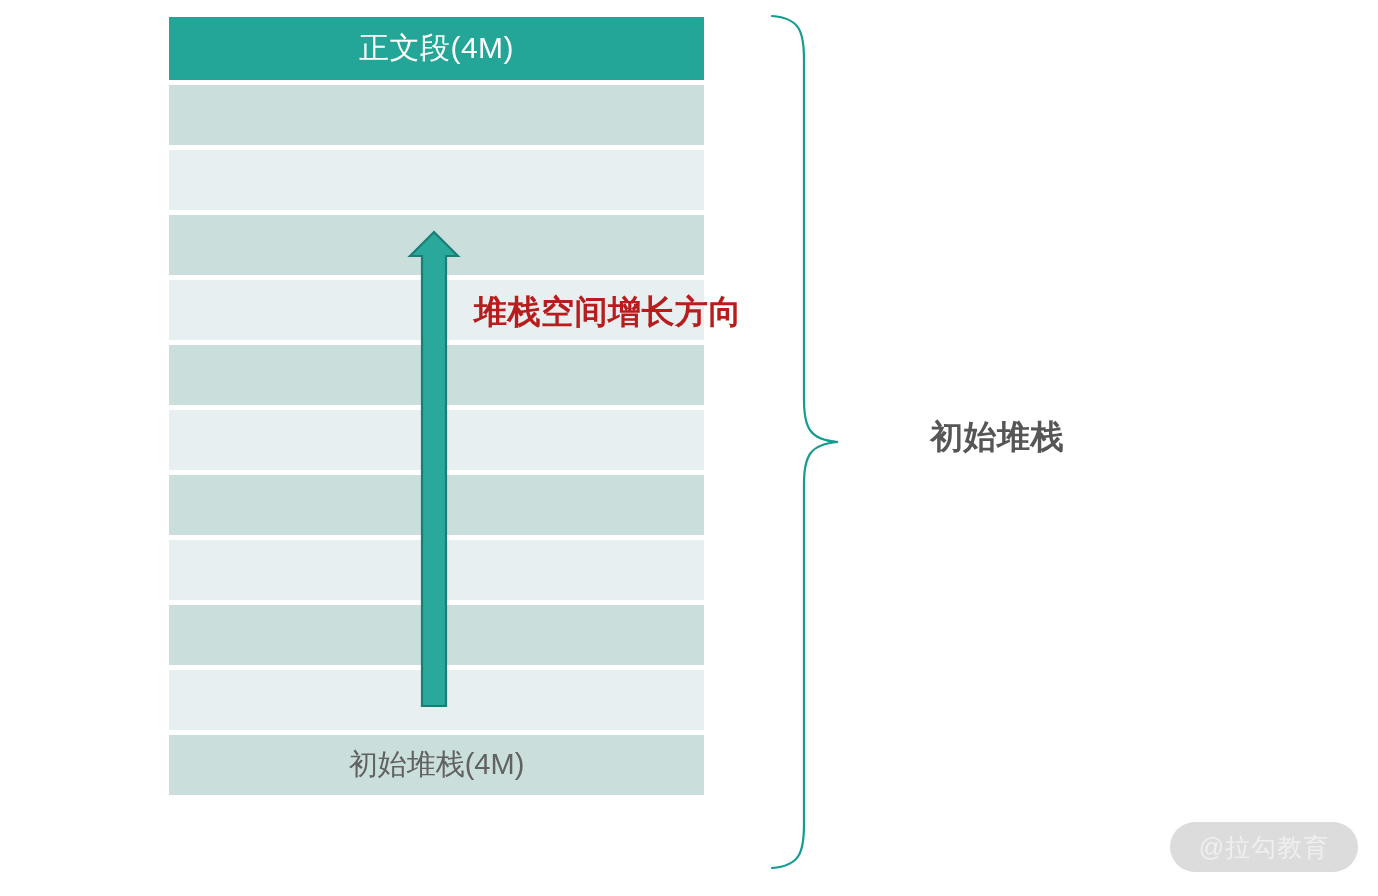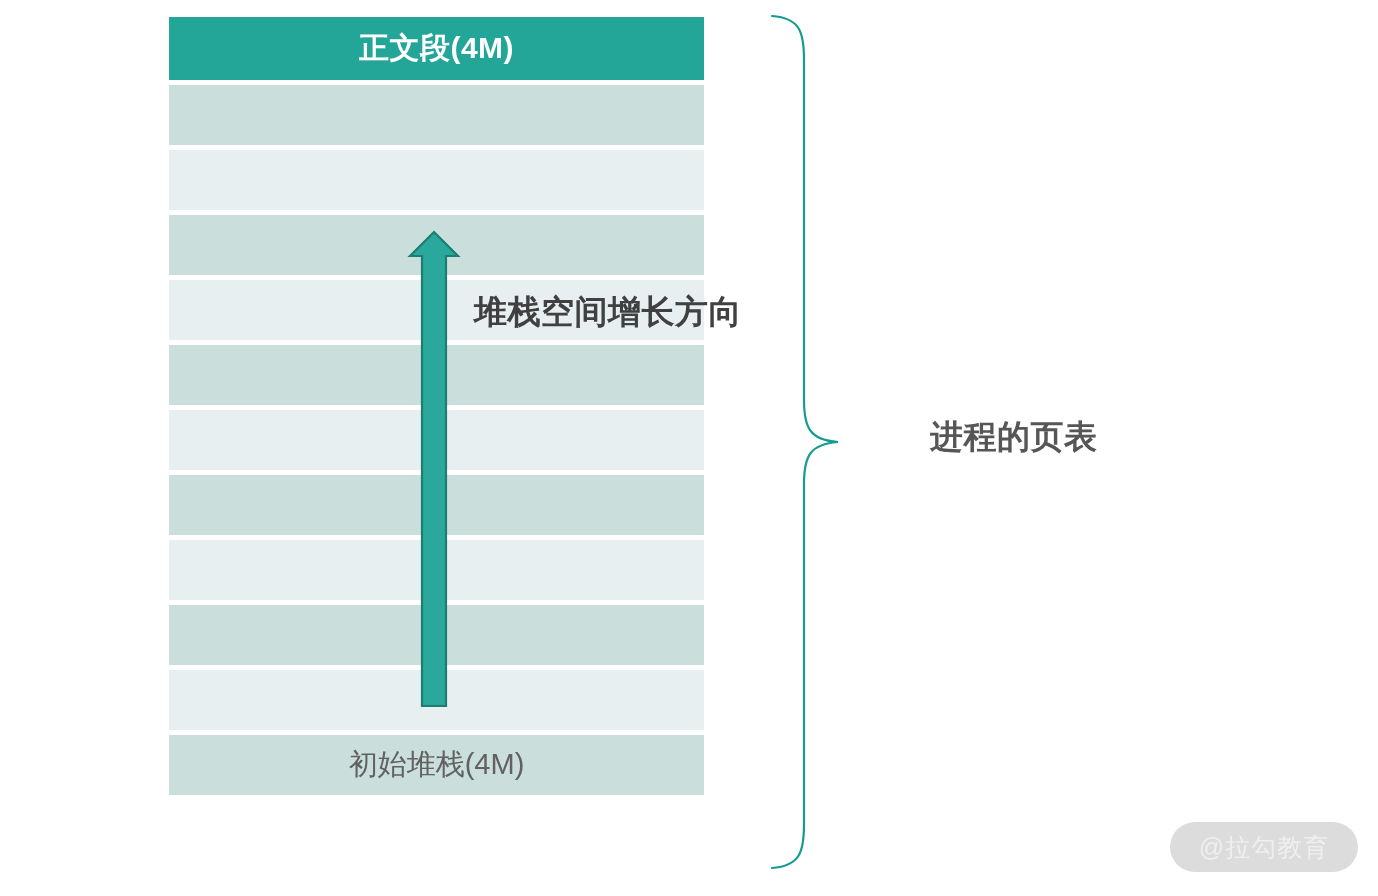--- a/index.html
+++ b/index.html
@@ -33,21 +33,21 @@
   }
 
   .mem-row.header {
     height: 63px;
     background: #23a698;
     margin-bottom: 5px;
   }
   .mem-row.header .row-label {
     color: #ffffff;
     font-size: 30px;
-    font-weight: bold;
+    font-weight: normal;
     letter-spacing: 0.5px;
   }
 
   .mem-row.dark  { background: #cadfdb; }
   .mem-row.light { background: #e8eff0; }
 
   .mem-row.filler {
     height: 60px;
     margin-bottom: 5px;
   }
@@ -72,21 +72,21 @@
     pointer-events: none;
   }
 
   
   #growth-label {
     position: absolute;
     left: 474px;
     top: 290px;
     font-size: 33px;
     font-weight: bold;
-    color: #404040;
+    color: #b91c1c;
     white-space: nowrap;
     letter-spacing: 0.5px;
   }
 
   
   #page-table-brace {
     position: absolute;
     left: 760px;
     top: 8px;
     width: 90px;
@@ -181,17 +181,17 @@
 <svg id="page-table-brace" viewBox="0 0 90 872">
   <path d="M 12 8
            C 40 10, 44 24, 44 52
            L 44 392
            C 44 420, 50 432, 78 434
            C 50 436, 44 448, 44 476
            L 44 816
            C 44 844, 40 858, 12 860" fill="none" stroke="#169b90" stroke-width="2.2" stroke-linecap="round"></path>
 </svg>
 
-<div id="page-table-label">进程的页表</div>
+<div id="page-table-label">初始堆栈</div>
 
 <div id="watermark">
   <span class="wm-text">@拉勾教育</span>
 </div>
 
 </body></html>

